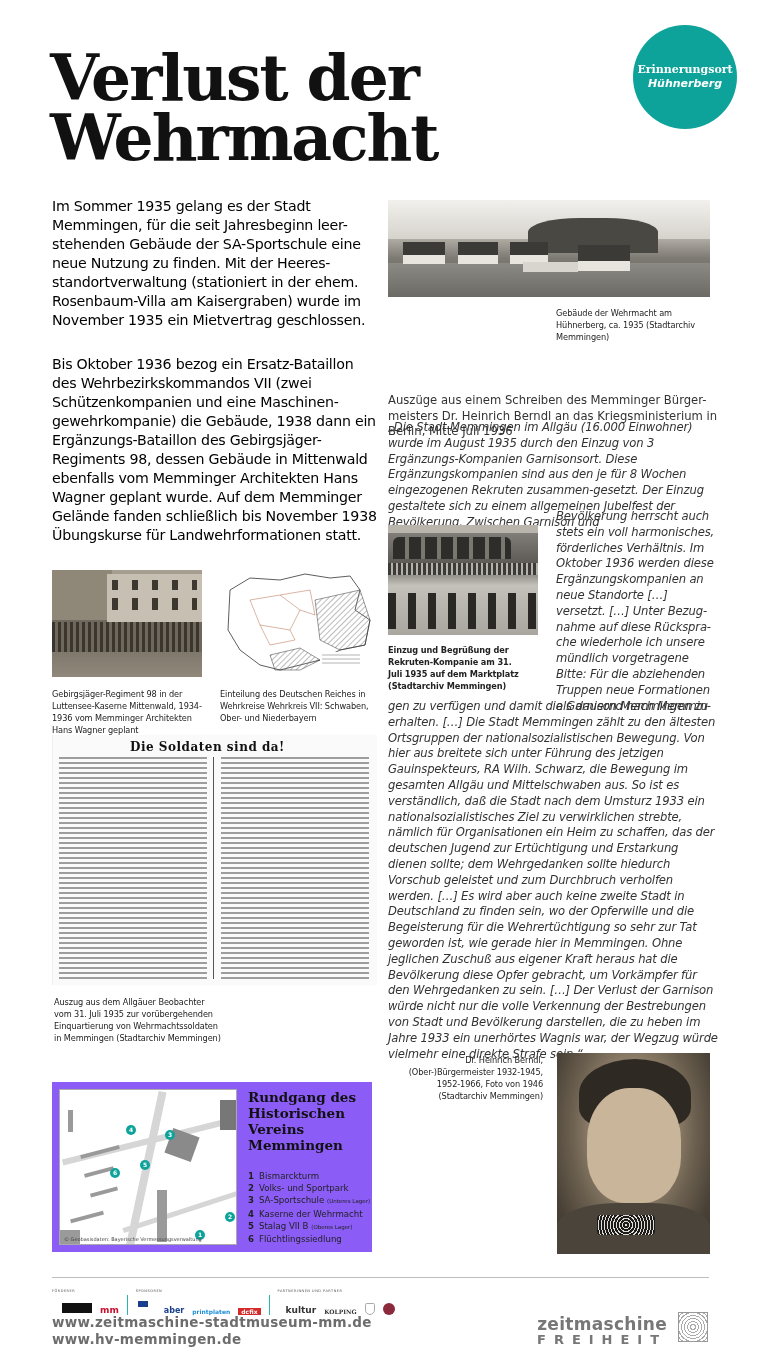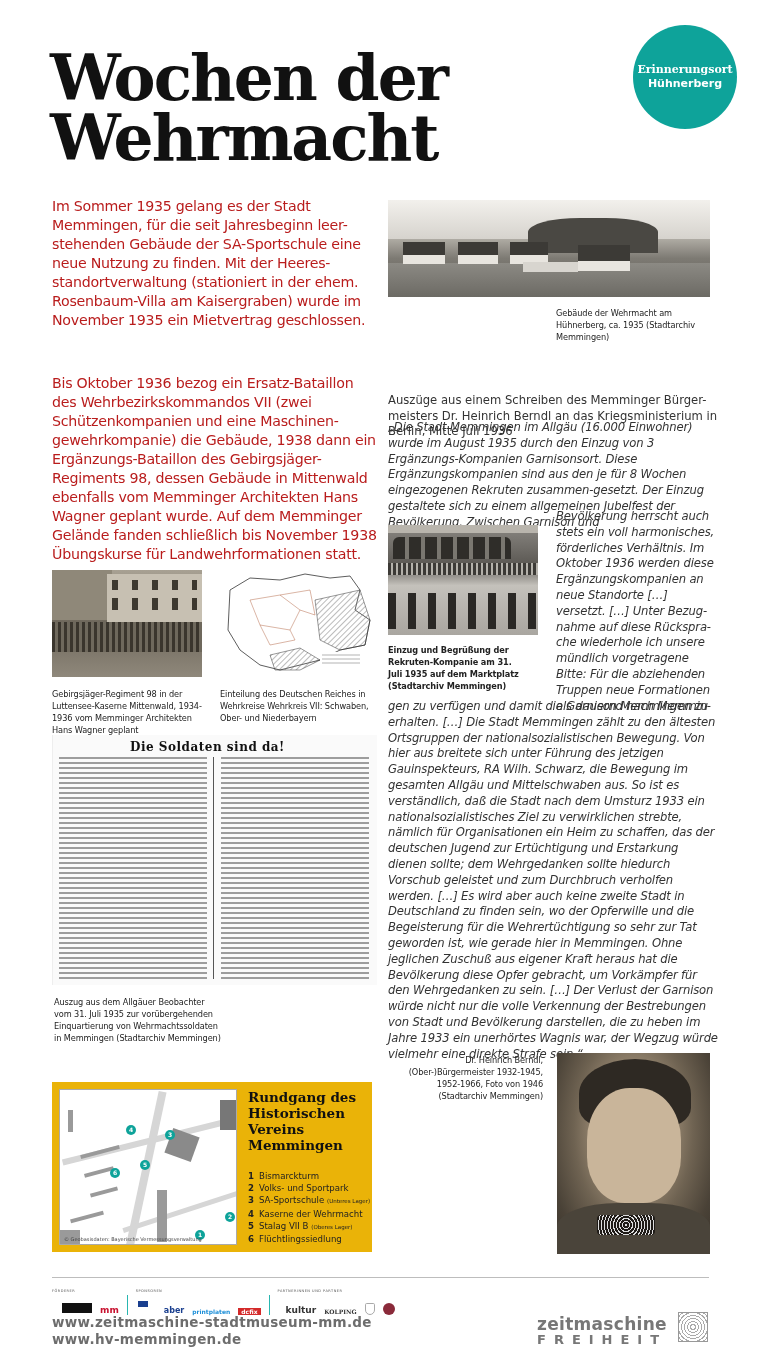--- a/index.html
+++ b/index.html
@@ -11,28 +11,28 @@
       font-family: "DejaVu Serif", serif; font-weight: bold;
       font-size: 63px; line-height: 60px; letter-spacing: -2px; color: #111;
     }
     .badge {
       position: absolute; left: 633px; top: 25px; width: 104px; height: 104px;
       border-radius: 50%; background: #0ea39a; color: #fff;
       display: flex; flex-direction: column; align-items: center; justify-content: center;
       text-align: center;
     }
     .badge .b1 { font-family: "DejaVu Serif", serif; font-weight: bold; font-size: 11px; line-height: 14px; }
-    .badge .b2 { font-family: "DejaVu Sans", sans-serif; font-weight: bold; font-size: 11px; line-height: 14px; }
+    .badge .b2 { font-family: "DejaVu Sans", sans-serif; font-weight: bold; font-size: 11px; line-height: 14px; font-style: italic; }
 
     .intro {
       position: absolute; left: 52px; width: 330px;
-      font-size: 14.2px; line-height: 19px; color: #b91c1c; letter-spacing: -0.25px;
+      font-size: 14.2px; line-height: 19px; color: #000000; letter-spacing: -0.25px;
     }
     .intro.p1 { top: 197px; }
-    .intro.p2 { top: 374px; }
+    .intro.p2 { top: 355px; }
 
     .photo {
       position: absolute; overflow: hidden;
       background: linear-gradient(180deg, #d9d6d0 0%, #bcb8b0 35%, #7d7a73 60%, #5e5b55 100%);
     }
     .photo .sky { position: absolute; left: 0; right: 0; top: 0; height: 40%; background: linear-gradient(180deg,#f2f0ec,#d6d3cd); }
     .photo .ground { position: absolute; left: 0; right: 0; bottom: 0; height: 35%; background: linear-gradient(180deg,#8c8a84,#6c6a64); }
     .photo .bldg { position: absolute; background: #3c3a36; }
     .photo .bldg::after { content: ""; position: absolute; left: 0; right: 0; bottom: 0; height: 40%; background: #e8e5df; }
 
@@ -57,21 +57,21 @@
       position: absolute; left: 52px; top: 735px; width: 325px; height: 250px; background: #fafafa;
       border-left: 1px solid #eee;
     }
     .newspaper .head { position: absolute; left: 0; right: 15px; top: 5px; text-align: center; font-family: "DejaVu Serif", serif; font-weight: bold; font-size: 12px; color: #111; letter-spacing: 0.5px; }
     .newspaper .col { position: absolute; top: 22px; bottom: 6px; width: 148px;
       background-image: repeating-linear-gradient(180deg, #6b6b6b 0px, #6b6b6b 2px, transparent 2px, transparent 5px);
       opacity: 0.65; }
     .newspaper .divider { position: absolute; left: 160px; top: 22px; bottom: 6px; width: 1px; background: #555; }
 
     .tour {
-      position: absolute; left: 52px; top: 1082px; width: 320px; height: 170px; background: #eab308;
+      position: absolute; left: 52px; top: 1082px; width: 320px; height: 170px; background: #8b5cf6;
     }
     .tour .map {
       position: absolute; left: 7px; top: 7px; width: 178px; height: 156px; background: #fff;
       border: 1px solid #aaa; overflow: hidden;
     }
     .tour .title2 {
       position: absolute; left: 196px; top: 7px; width: 120px;
       font-family: "DejaVu Serif", serif; font-weight: bold; font-size: 13.5px; line-height: 16px; color: #111;
     }
     .tour ul { position: absolute; left: 196px; top: 88px; list-style: none; }
@@ -88,31 +88,31 @@
       background: radial-gradient(ellipse at 50% 38%, #c8b9a3 0%, #a08f78 30%, #6f6352 55%, #4a4237 80%, #3a342c 100%);
       overflow: hidden;
     }
 
     .rule { position: absolute; left: 52px; top: 1277px; width: 657px; height: 1px; background: #bdbdbd; }
     .sponsors { position: absolute; left: 52px; top: 1287px; height: 28px; display: flex; align-items: flex-end; gap: 8px; }
     .sp-label { font-size: 3.5px; letter-spacing: 0.5px; color: #555; position: absolute; top: -2px; }
     .sp { font-size: 8px; color: #333; font-weight: bold; }
     .sp-sep { width: 1px; height: 20px; background: #29b6b0; }
     .urls { position: absolute; left: 52px; top: 1314px; font-size: 13.5px; line-height: 17px; color: #6d6d6d; font-weight: bold; letter-spacing: 0.3px; }
-    .zm { position: absolute; left: 537px; top: 1316px; text-align: left; color: #777; }
+    .zm { position: absolute; left: 537px; top: 1316px; text-align: right; color: #777; }
     .zm .l1 { font-size: 17px; line-height: 17px; font-weight: bold; letter-spacing: 0.3px; }
     .zm .l2 { font-size: 13px; line-height: 14px; letter-spacing: 8px; font-weight: bold; }
     .zm-icon { position: absolute; left: 678px; top: 1312px; width: 30px; height: 30px; border: 1px solid #999;
       background: repeating-radial-gradient(circle at center, transparent 0, transparent 2px, #aaa 2px, #aaa 3px); }
   </style>
 </head>
 <body>
 
 <div class="title">
-  <div>Wochen der</div>
+  <div>Verlust der</div>
   <div>Wehrmacht</div>
 </div>
 
 <div class="badge">
   <div class="b1">Erinnerungsort</div>
   <div class="b2">Hühnerberg</div>
 </div>
 
 <p class="intro p1">Im Sommer 1935 gelang es der Stadt Memmingen, für die seit Jahresbeginn leer-stehenden Gebäude der SA-Sportschule eine neue Nutzung zu finden. Mit der Heeres-standortverwaltung (stationiert in der ehem. Rosenbaum-Villa am Kaisergraben) wurde im November 1935 ein Mietvertrag geschlossen.</p>
 <p class="intro p2">Bis Oktober 1936 bezog ein Ersatz-Bataillon des Wehrbezirkskommandos VII (zwei Schützenkompanien und eine Maschinen-gewehrkompanie) die Gebäude, 1938 dann ein Ergänzungs-Bataillon des Gebirgsjäger-Regiments 98, dessen Gebäude in Mittenwald ebenfalls vom Memminger Architekten Hans Wagner geplant wurde. Auf dem Memminger Gelände fanden schließlich bis November 1938 Übungskurse für Landwehrformationen statt.</p>

